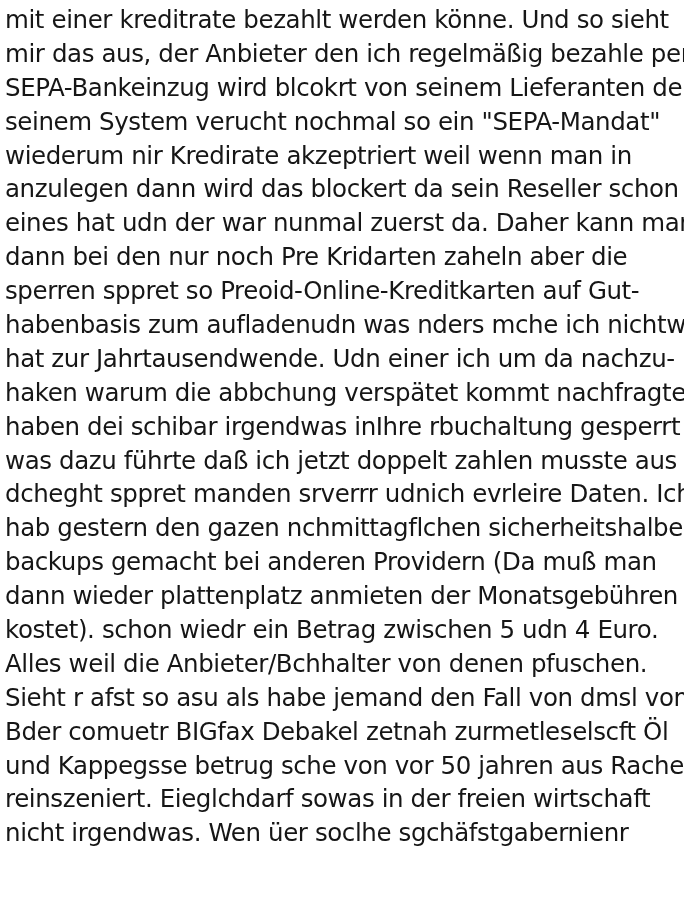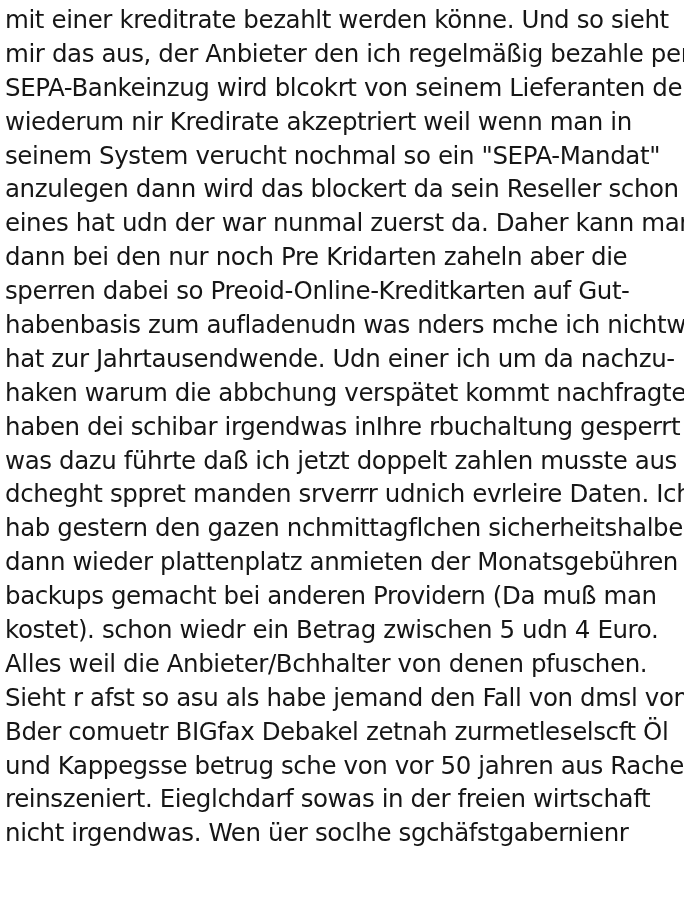--- a/index.html
+++ b/index.html
@@ -28,35 +28,35 @@
   }
 </style>
 </head>
 <body>
 
 <div class="page">
   <div class="textblock">
     <div class="line">mit einer kreditrate bezahlt werden könne. Und so sieht</div>
     <div class="line">mir das aus, der Anbieter den ich regelmäßig bezahle per</div>
     <div class="line">SEPA-Bankeinzug wird blcokrt von seinem Lieferanten der</div>
+    <div class="line">seinem System verucht nochmal so ein "SEPA-Mandat"</div>
     <div class="line">wiederum nir Kredirate akzeptriert weil wenn man in</div>
-    <div class="line">seinem System verucht nochmal so ein "SEPA-Mandat"</div>
     <div class="line">anzulegen dann wird das blockert da sein Reseller schon</div>
     <div class="line">eines hat udn der war nunmal zuerst da. Daher kann man</div>
     <div class="line">dann bei den nur noch Pre Kridarten zaheln aber die</div>
-    <div class="line">sperren dabei so Preoid-Online-Kreditkarten auf Gut-</div>
+    <div class="line">sperren sppret so Preoid-Online-Kreditkarten auf Gut-</div>
     <div class="line">habenbasis zum aufladenudn was nders mche ich nichtw</div>
     <div class="line">hat zur Jahrtausendwende. Udn einer ich um da nachzu-</div>
     <div class="line">haken warum die abbchung verspätet kommt nachfragte</div>
     <div class="line">haben dei schibar irgendwas inIhre rbuchaltung gesperrt</div>
     <div class="line">was dazu führte daß ich jetzt doppelt zahlen musste aus</div>
     <div class="line">dcheght sppret manden srverrr udnich evrleire Daten. Ich</div>
     <div class="line">hab gestern den gazen nchmittagflchen sicherheitshalber</div>
+    <div class="line">backups gemacht bei anderen Providern (Da muß man</div>
     <div class="line">dann wieder plattenplatz anmieten der Monatsgebühren</div>
-    <div class="line">backups gemacht bei anderen Providern (Da muß man</div>
     <div class="line">kostet). schon wiedr ein Betrag zwischen 5 udn 4 Euro.</div>
     <div class="line">Alles weil die Anbieter/Bchhalter von denen pfuschen.</div>
     <div class="line">Sieht r afst so asu als habe jemand den Fall von dmsl vom</div>
     <div class="line">Bder comuetr BIGfax Debakel zetnah zurmetleselscft Öl</div>
     <div class="line">und Kappegsse betrug sche von vor 50 jahren aus Rache</div>
     <div class="line">reinszeniert. Eieglchdarf sowas in der freien wirtschaft</div>
     <div class="line">nicht irgendwas. Wen üer soclhe sgchäfstgabernienr</div>
   </div>
 </div>
 

